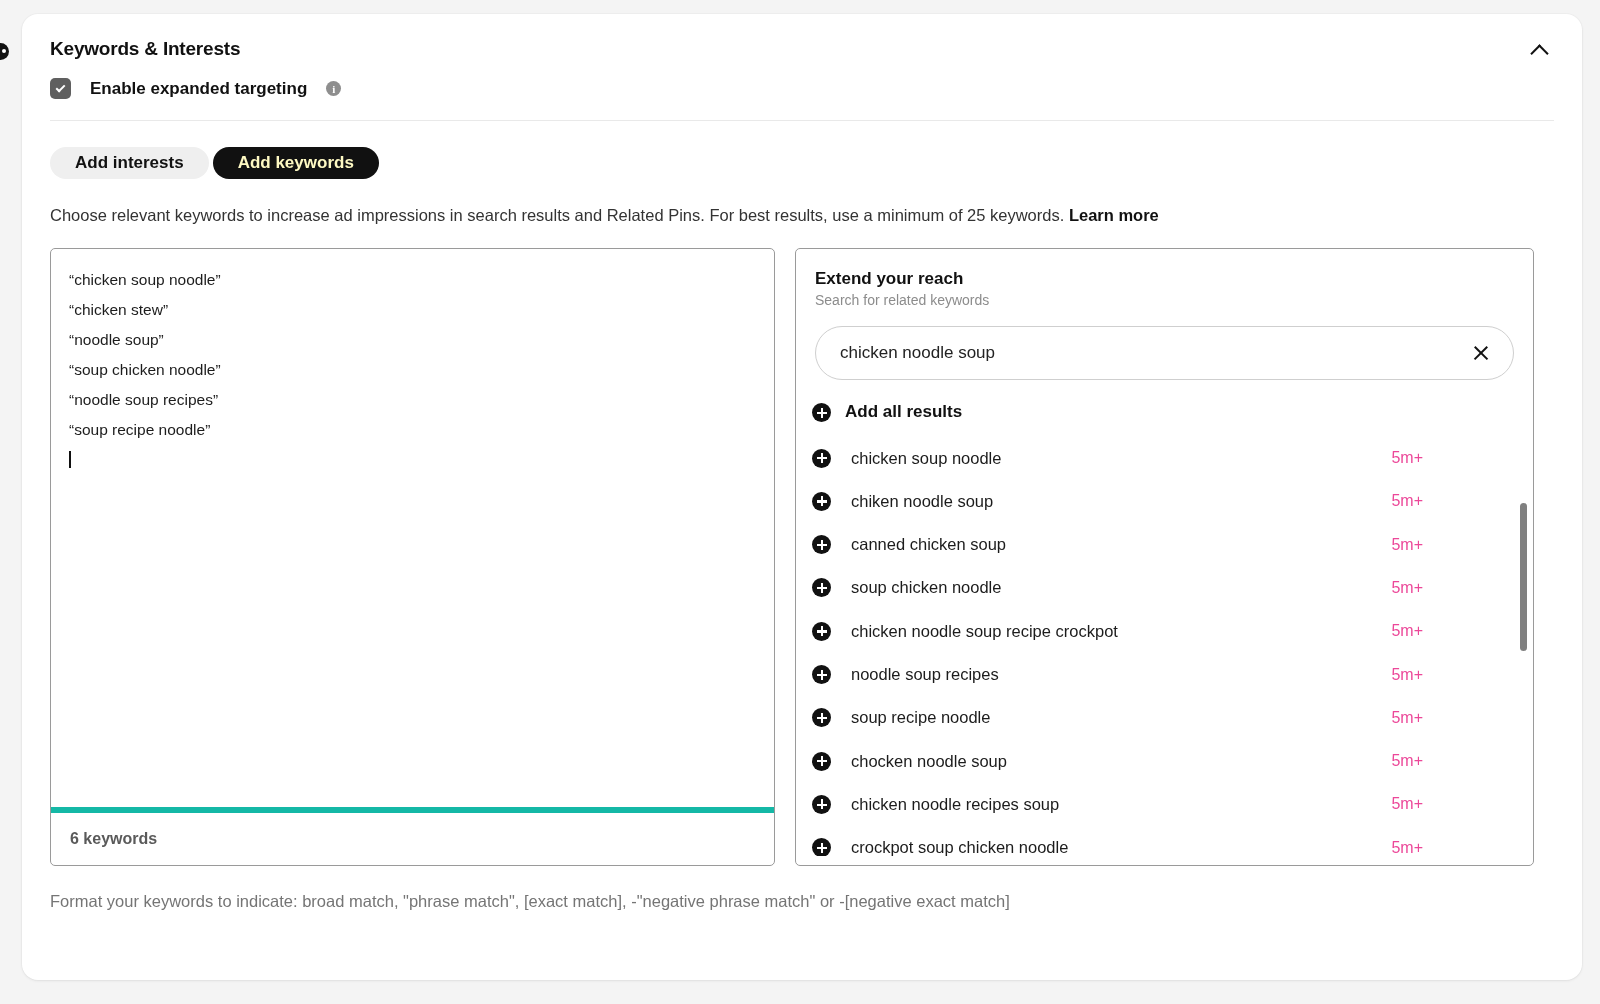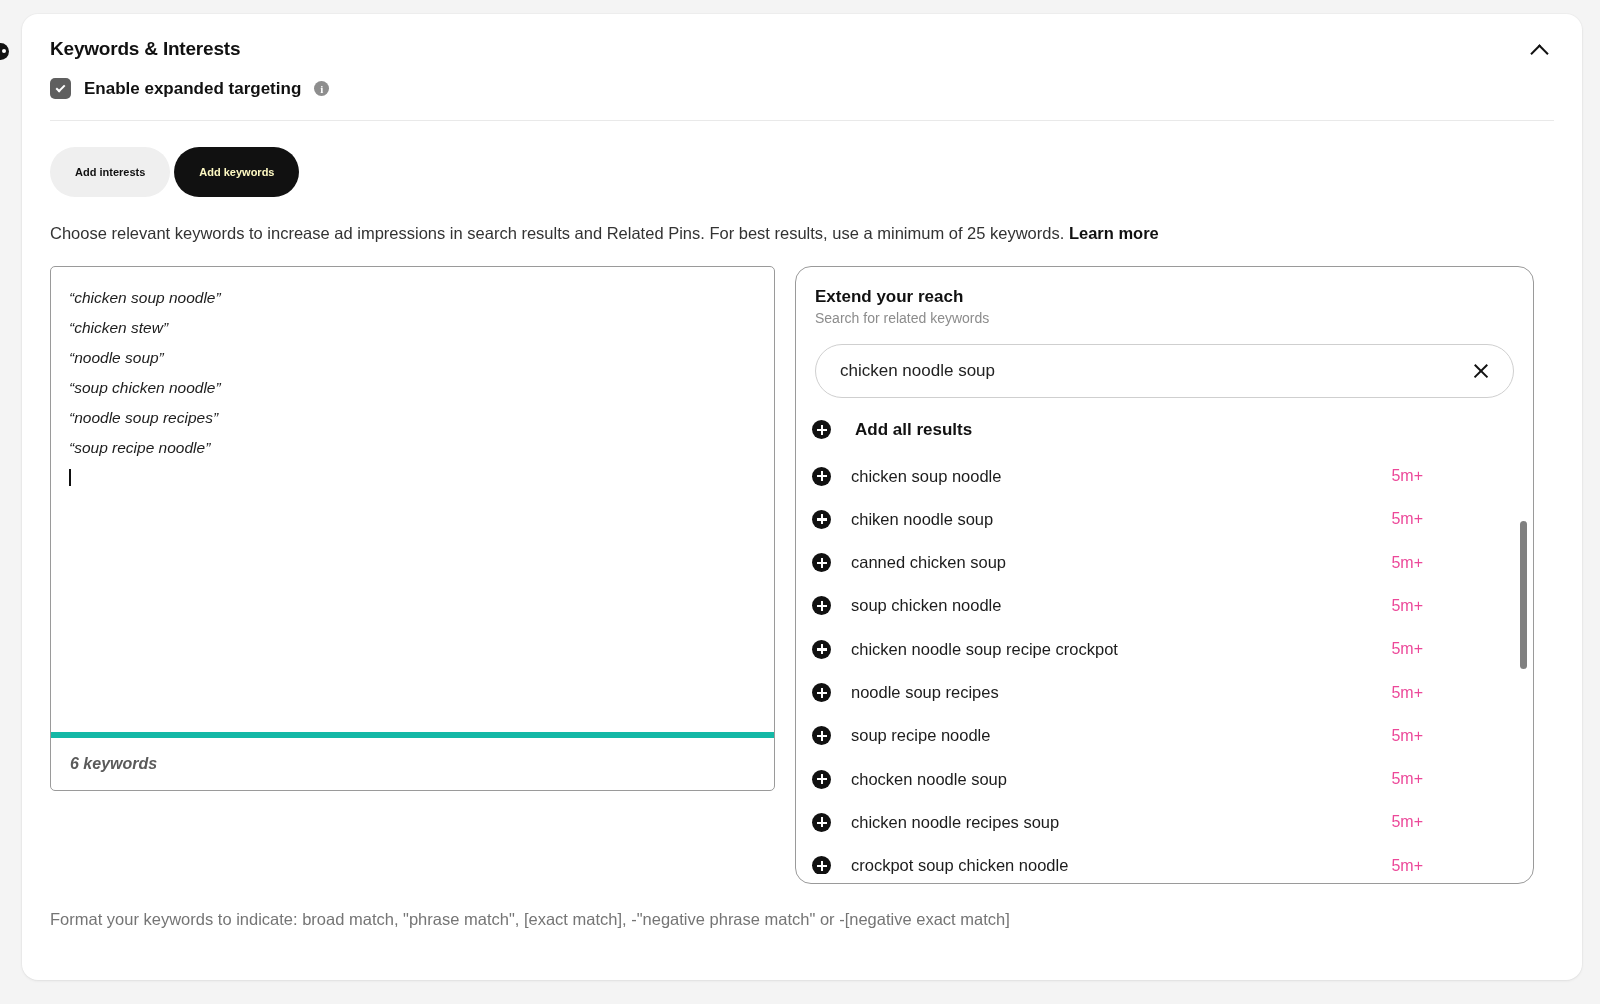--- a/index.html
+++ b/index.html
@@ -60,21 +60,21 @@
   .chev-up {
     width: 13px; height: 13px;
     border-left: 2.4px solid #111;
     border-top: 2.4px solid #111;
     transform: rotate(45deg);
     margin-top: 5px;
   }
 
   .checkrow {
     display: flex; align-items: center;
-    gap: 13px;
+    gap: 19px;
     padding: 18px 28px 0 28px;
   }
   .checkbox {
     width: 21px; height: 21px;
     border-radius: 5px;
     background: #5f5f5f;
     display: flex; align-items: center; justify-content: center;
     flex: 0 0 auto;
     cursor: pointer;
   }
@@ -107,25 +107,25 @@
     height: 1px;
     background: #e9e9e9;
     margin: 21px 28px 0 28px;
   }
 
   .seg-row {
     display: flex;
     padding: 26px 28px 0 28px;
   }
   .seg {
-    height: 50px;
+    height: 32px;
     border-radius: 25px;
     padding: 0 25px;
     display: flex; align-items: center;
-    font-size: 11px;
+    font-size: 17px;
     font-weight: bold;
     border: none;
     cursor: pointer;
     font-family: "Liberation Sans", sans-serif;
   }
   .seg.inactive { background: #efefef; color: #111111; }
   .seg.active   { background: #111111; color: #fef9c3; margin-left: 4px; }
 
   .desc {
     padding: 26px 28px 0 28px;
@@ -136,27 +136,26 @@
   .desc .learn { font-weight: bold; color: #111111; cursor: pointer; }
 
   .panels {
     display: flex;
     gap: 20px;
     padding: 22px 28px 0 28px;
   }
 
   .kw-box {
     width: 725px;
-    height: 525px;
+    height: 618px;
     border: 1px solid #9a9a9a;
     border-radius: 5px;
     background: #ffffff;
     display: flex; flex-direction: column;
     overflow: hidden;
-    font-style: italic;
   }
   .kw-area {
     flex: 1;
     padding: 16px 0 0 18px;
     font-size: 15.5px;
     line-height: 1.93;
     color: #1c1c1c;
     white-space: pre-wrap;
     overflow: hidden;
     cursor: text;
@@ -175,21 +174,21 @@
     padding-left: 19px;
     font-size: 16px;
     font-weight: bold;
     color: #5a5a5a;
   }
 
   .reach-box {
     width: 739px;
     height: 618px;
     border: 1px solid #9a9a9a;
-    border-radius: 16px;
+    border-radius: 5px;
     background: #ffffff;
     padding: 20px 0 0 0;
     position: relative;
     overflow: hidden;
   }
   .reach-title {
     padding: 0 0 0 19px;
     font-size: 17px;
     font-weight: bold;
     color: #111111;
@@ -242,22 +241,22 @@
   }
   .plus-circle::before, .plus-circle::after {
     content: "";
     position: absolute;
     background: #ffffff;
   }
   .plus-circle::before { left: 4.5px; top: 8.6px; width: 10px; height: 2.2px; }
   .plus-circle::after  { top: 4.5px; left: 8.6px; height: 10px; width: 2.2px; }
 
   .add-all {
-    display: flex; align-items: flex-start;
-    gap: 24px;
+    display: flex; align-items: flex-end;
+    gap: 14px;
     margin: 22px 0 0 16px;
     cursor: pointer;
     width: fit-content;
   }
   .add-all-label {
     font-size: 17px;
     font-weight: bold;
     color: #111111;
   }
 

